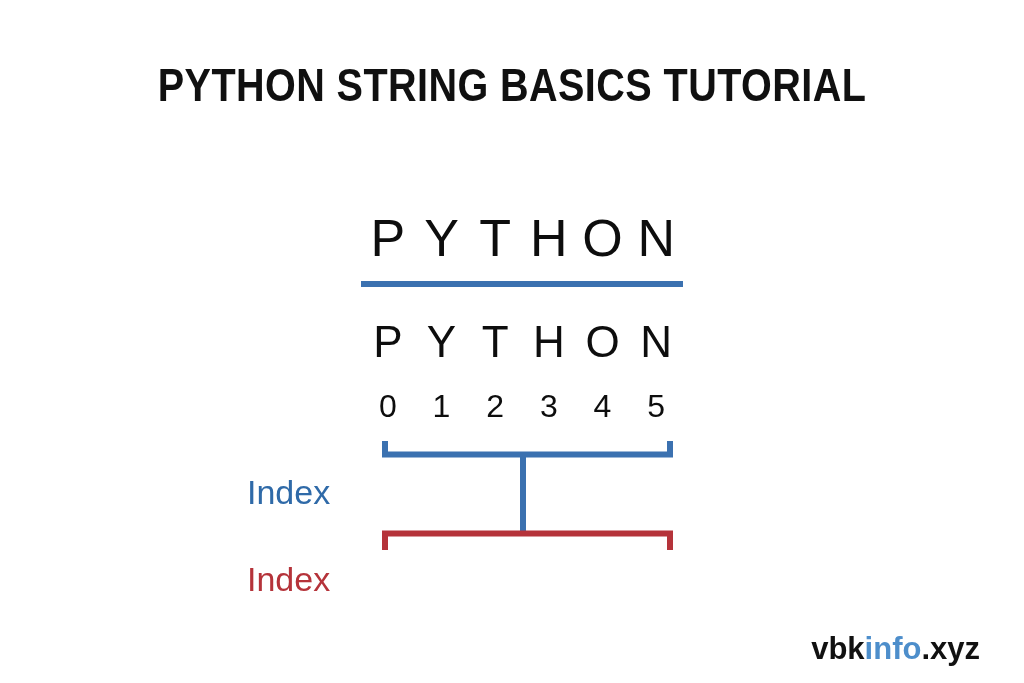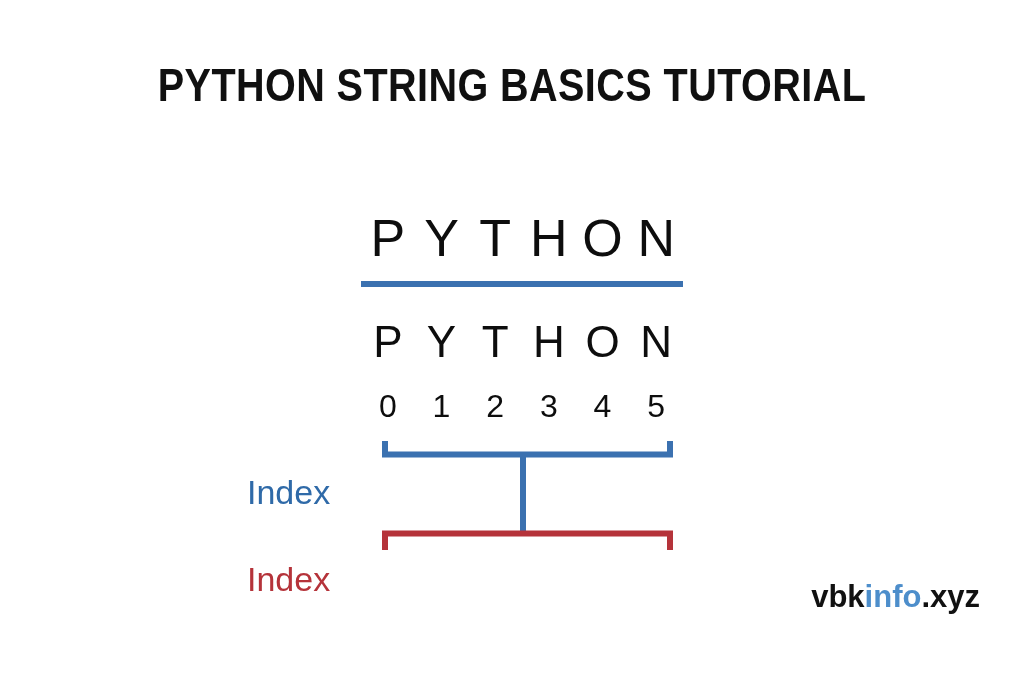--- a/index.html
+++ b/index.html
@@ -120,21 +120,21 @@
   #legend-negative {
     left: 247px;
     top: 560px;
     color: #b5333a;
   }
 
   
   #watermark {
     position: absolute;
     right: 44px;
-    top: 579px;
+    top: 631px;
     font-family: "Liberation Sans", sans-serif;
     font-weight: bold;
     font-size: 31px;
     white-space: nowrap;
   }
   #watermark .wm-dark { color: #111111; }
   #watermark .wm-blue { color: #4d8ecb; }
 </style>
 </head>
 <body>

